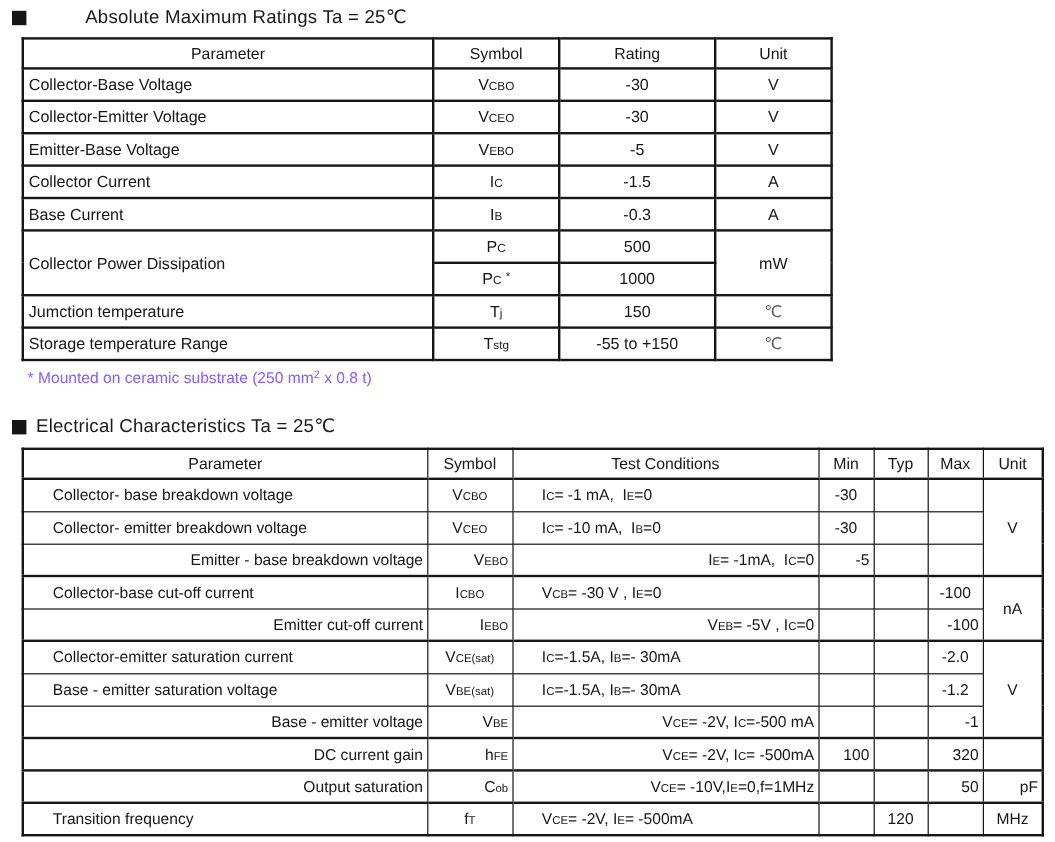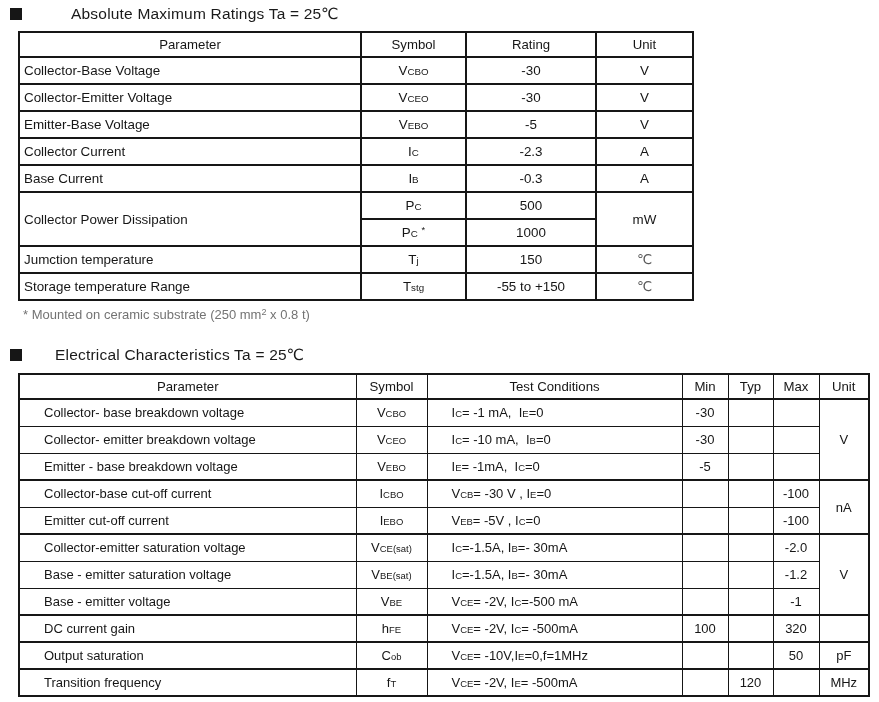--- a/index.html
+++ b/index.html
@@ -10,47 +10,47 @@
   }
   .section-title {
     position:absolute; display:flex; align-items:center;
     font-size:15.5px; color:#1a1a1a; letter-spacing:0.2px;
   }
   .bullet {
     width:12px; height:12px; background:#161616;
     margin-right:8px; flex:0 0 auto;
   }
   #title1 { left:10px; top:5px;gap:41px; }
-  #title2 { left:10px; top:346px;gap:25px; }
+  #title2 { left:10px; top:346px; }
   table {
     position:absolute; border-collapse:collapse; table-layout:fixed;
     font-size:13px; color:#161616;
   }
   th { font-weight:400; font-size:13.2px; }
   td, th { text-align:center; vertical-align:middle; padding:0 3px; overflow:hidden; white-space:nowrap; }
   td.left { text-align:left; }
   #table1 { left:18px; top:31px; width:676px; border:2px solid #161616; }
   #table1 td, #table1 th { border:2px solid #161616; }
   #table1 thead tr { height:25px; }
   #table1 tbody tr { height:27px; }
   #table1 td.left { padding-left:4px; }
   #table1 td { font-size:13.4px; }
   #table2 { left:18px; top:373px; width:852px; border:2px solid #161616; }
   #table2 td, #table2 th { border:1px solid #161616; }
   #table2 thead th { border-bottom-width:2px; }
-  #table2 tr.thick > td { border-bottom-width:2px; }
+  #table2 tr.thick > td { border-bottom-width:2px;text-align:right; }
   #table2 td.thickb { border-bottom-width:2px; }
   #table2 thead tr { height:25px; }
   #table2 tbody tr { height:27px; }
   #table2 td.left { padding-left:24px; }
   td.muted { color:#5a5a5a; }
   .sb { font-size:73%;margin-top:48px; }
   .sp { font-size:70%; position:relative; top:-0.45em; }
   #footnote {
-    position:absolute; left:23px; top:307px; font-size:13px; color:#737373;
+    position:absolute; left:23px; top:307px; font-size:13px; color:#8b5cf6;
   }
 </style>
 </head>
 <body>
 
 <div id="title1" class="section-title">
   <span class="bullet"></span>
   <span>Absolute Maximum Ratings Ta = 25℃</span>
 </div>
 
@@ -84,21 +84,21 @@
       </tr>
       <tr>
         <td class="left">Emitter-Base Voltage</td>
         <td>V<span class="sb">EBO</span></td>
         <td>-5</td>
         <td>V</td>
       </tr>
       <tr>
         <td class="left">Collector Current</td>
         <td>I<span class="sb">C</span></td>
-        <td>-2.3</td>
+        <td>-1.5</td>
         <td>A</td>
       </tr>
       <tr>
         <td class="left">Base Current</td>
         <td>I<span class="sb">B</span></td>
         <td>-0.3</td>
         <td>A</td>
       </tr>
       <tr>
         <td rowspan="2" class="left">Collector Power Dissipation</td>
@@ -190,21 +190,21 @@
       </tr>
       <tr class="thick">
         <td class="left">Emitter cut-off current</td>
         <td>I<span class="sb">EBO</span></td>
         <td class="left">V<span class="sb">EB</span>= -5V , I<span class="sb">C</span>=0</td>
         <td></td>
         <td></td>
         <td>-100</td>
       </tr>
       <tr>
-        <td class="left">Collector-emitter saturation voltage</td>
+        <td class="left">Collector-emitter saturation current</td>
         <td>V<span class="sb">CE(sat)</span></td>
         <td class="left">I<span class="sb">C</span>=-1.5A, I<span class="sb">B</span>=- 30mA</td>
         <td></td>
         <td></td>
         <td>-2.0</td>
         <td rowspan="3" class="thickb">V</td>
       </tr>
       <tr>
         <td class="left">Base - emitter saturation voltage</td>
         <td>V<span class="sb">BE(sat)</span></td>

